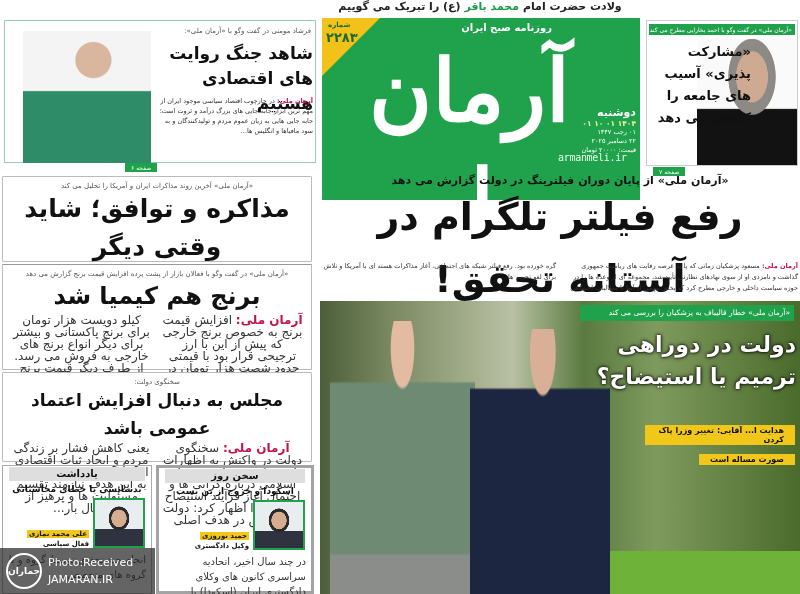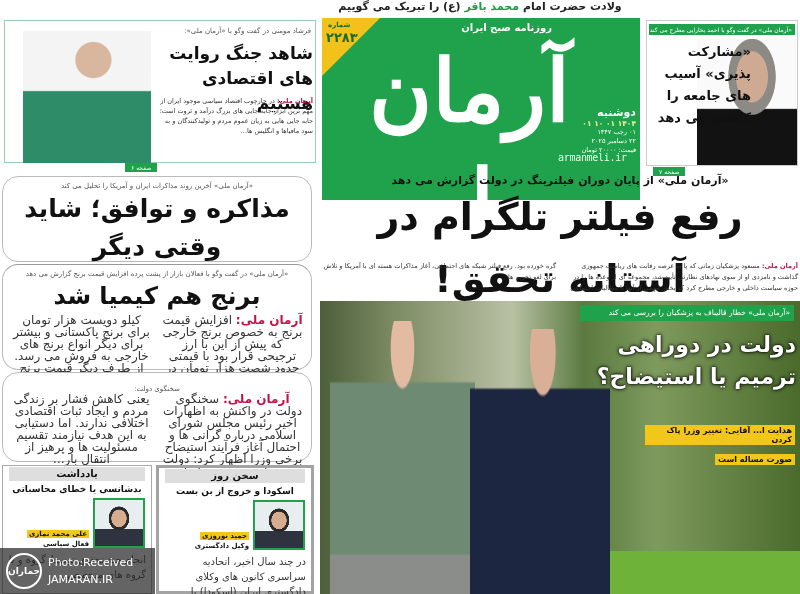--- a/index.html
+++ b/index.html
@@ -40,23 +40,23 @@
   #headline{left:322px;top:186px;width:476px;font-size:38px;font-weight:bold;text-align:center;direction:rtl;line-height:62px;letter-spacing:-1px}
   #lead{left:322px;top:261px;width:476px;font-size:6.5px;line-height:11px;color:#333;column-count:2;column-gap:8px;direction:rtl;text-align:right}
   
   #main-photo{left:320px;top:301px;width:480px;height:293px;background:linear-gradient(90deg,#4c5f3a 0,#7b8a62 15%,#b9c1a4 40%,#5a7a40 55%,#7f9a5d 70%,#4a6b2c 100%);overflow:hidden}
   #person1{left:10px;top:20px;width:145px;height:273px;background:radial-gradient(ellipse at 50% 10%,#e2bba2 0 11%,transparent 12%),linear-gradient(transparent 0 22%,#6e8a73 23% 85%,#8a8d8a 86%);border-radius:40px 40px 0 0}
   #person2{left:150px;top:28px;width:140px;height:265px;background:radial-gradient(ellipse at 52% 9%,#d9b097 0 12%,transparent 13%),linear-gradient(transparent 0 22%,#1d2640 23%);border-radius:40px 40px 0 0}
   #grass{left:230px;top:250px;width:250px;height:43px;background:#6fb23a}
   #photo-kicker{left:260px;top:4px;width:214px;height:16px;background:#1fa24b;color:#fff;font-size:7.5px;line-height:16px;padding-right:4px;direction:rtl;text-align:right}
   #photo-title{left:250px;top:28px;width:226px;font-size:22px;font-weight:bold;color:#fff;line-height:32px;direction:rtl;text-align:right;text-shadow:0 0 4px #000,0 0 2px #000}
   #photo-sub{left:325px;top:124px;width:150px;direction:rtl;text-align:right}
-  #photo-sub span{display:inline-block;background:#f1c81a;color:#111;font-size:8px;font-weight:bold;padding:1px 3px;margin-bottom:2px}
+  #photo-sub span{display:inline-block;background:#f1c81a;color:#111;font-size:8px;font-weight:bold;padding:1px 11px;margin-bottom:2px}
   
-  .box{border:1px solid #bbb;border-radius:16px;background:#fff}
+  .box{border:1px solid #bbb;border-radius:1px;background:#fff}
   #s1{left:2px;top:176px;width:310px;height:86px}
   #s2{left:2px;top:264px;width:310px;height:106px;border-top:1px solid #999}
   #s3{left:2px;top:372px;width:310px;height:90px}
   .k{width:100%;font-size:7px;color:#555;text-align:center;direction:rtl}
   .h{width:100%;font-weight:bold;text-align:center;direction:rtl;letter-spacing:-0.5px}
   .cols{font-size:12px;line-height:12px;color:#333;direction:rtl;text-align:center;column-count:2;column-gap:10px}
   .green-sq{display:inline-block;width:7px;height:7px;border:2px solid #1fa24b;vertical-align:middle;margin-left:3px}
   
   #b1{left:2px;top:465px;width:150px;height:129px;border:1px solid #aaa}
   #b2{left:156px;top:465px;width:158px;height:129px;border:3px solid #a3a3a3}
@@ -131,21 +131,22 @@
 </div>
 
 <div id="s2" class="abs box">
   <div class="k" style="margin-top:5px">«آرمان ملی» در گفت وگو با فعالان بازار از پشت پرده افزایش قیمت برنج گزارش می دهد</div>
   <div class="h" style="font-size:24px;line-height:36px">برنج هم کیمیا شد</div>
   <div class="cols" style="padding:0 8px"><span class="rd">آرمان ملی:</span><span> افزایش قیمت برنج به خصوص برنج خارجی که پیش از این با ارز ترجیحی قرار بود با قیمتی حدود شصت هزار تومان در بازار توزیع شود، این روزها با قیمت های انفجاری هر کیلو دویست هزار تومان برای برنج پاکستانی و بیشتر برای دیگر انواع برنج های خارجی به فروش می رسد. از طرف دیگر قیمت برنج داخلی نیز...</span></div>
   <div class="k" style="font-size:5px">صفحه ۳</div>
 </div>
 
 <div id="s3" class="abs box">
-  <div class="k" style="margin-top:12px">سخنگوی دولت:</div>
+  <div class="k" style="margin-top:5px">سخنگوی دولت:</div>
+  <div class="h" style="font-size:17px;line-height:28px">مجلس به دنبال افزایش اعتماد عمومی باشد</div>
   <div class="cols" style="padding:0 8px"><span class="rd">آرمان ملی:</span><span> سخنگوی دولت در واکنش به اظهارات اخیر رئیس مجلس شورای اسلامی درباره گرانی ها و احتمال آغاز فرآیند استیضاح برخی وزرا اظهار کرد: دولت و مجلس در هدف اصلی یعنی کاهش فشار بر زندگی مردم و ایجاد ثبات اقتصادی اختلافی ندارند. اما دستیابی به این هدف نیازمند تقسیم مسئولیت ها و پرهیز از انتقال بار...</span></div>
 </div>
 
 <div id="b1" class="abs">
   <div class="ribbon">یادداشت</div>
   <div class="b-title">بدشانسی یا خطای محاسباتی</div>
   <div style="display:flex;justify-content:flex-end;gap:4px;padding:4px 6px;align-items:flex-end">
     <div style="text-align:right">
       <div class="b-name">علی محمد نمازی</div>
       <div class="b-role">فعال سیاسی</div>

